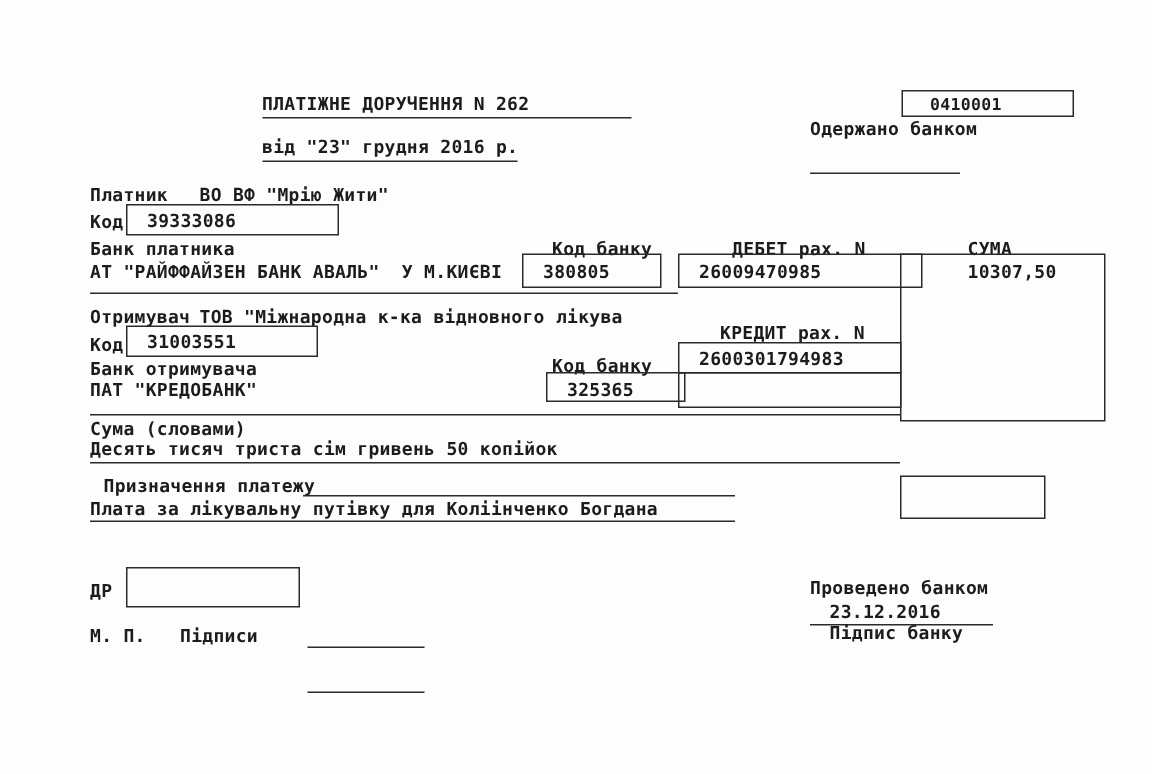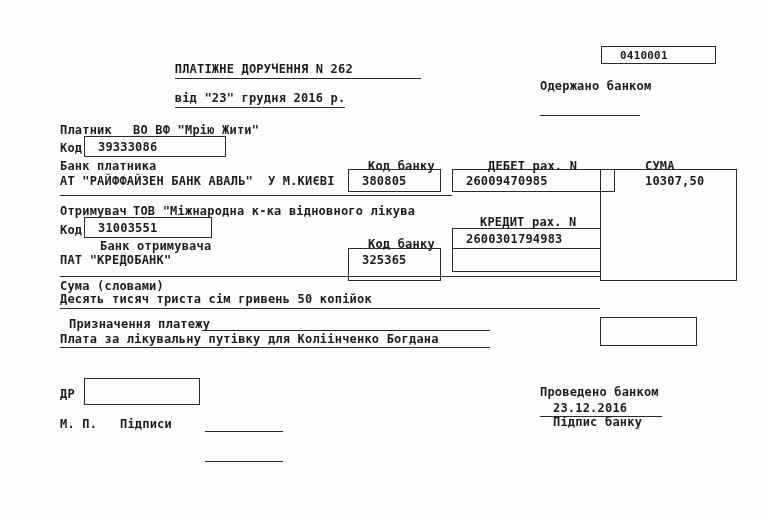--- a/index.html
+++ b/index.html
@@ -22,21 +22,21 @@
 </style>
 </head>
 <body>
 
 <div class="page">
 
   <div class="t" style="left:145px; top:50px;">
     <span class="ul" style="width:246px;">ПЛАТІЖНЕ ДОРУЧЕННЯ N 262</span>
   </div>
 
-  <div class="box" style="left:601px; top:46px; width:115px; height:18px;">
+  <div class="box" style="left:601px; top:60px; width:115px; height:18px;">
     <span class="bt" style="left:18px; top:2px; font-size:11px;">0410001</span>
   </div>
 
   <div class="t" style="left:145px; top:79px;">
     <span class="ul" style="min-width:170px;">від "23" грудня 2016 р.</span>
   </div>
 
   <div class="t" style="left:540px; top:80px;">Одержано банком</div>
   <div class="hline" style="left:540px; top:115px; width:100px;"></div>
 
@@ -76,25 +76,25 @@
   <div class="box" style="left:84px; top:217px; width:128px; height:21px;">
     <span class="bt">31003551</span>
   </div>
 
   <div class="t" style="left:480px; top:216px;">КРЕДИТ рах. N</div>
   <div class="box" style="left:452px; top:228px; width:149px; height:21px;">
     <span class="bt" style="top:3px;">2600301794983</span>
   </div>
   <div class="box" style="left:452px; top:248px; width:149px; height:24px;"></div>
 
-  <div class="t" style="left:60px; top:240px;margin-left:40px;">Банк отримувача</div>
+  <div class="t" style="left:60px; top:240px;">Банк отримувача</div>
   <div class="t" style="left:368px; top:238px;">Код банку</div>
 
   <div class="t" style="left:60px; top:254px;">ПАТ "КРЕДОБАНК"</div>
-  <div class="box" style="left:348px; top:248px; width:93px; height:33px;">
+  <div class="box" style="left:364px; top:248px; width:93px; height:20px;">
     <span class="bt" style="top:4px;">325365</span>
   </div>
 
   <div class="hline" style="left:60px; top:276px; width:540px;"></div>
   <div class="t" style="left:60px; top:280px;">Сума (словами)</div>
   <div class="t" style="left:60px; top:293px;">Десять тисяч триста сім гривень 50 копійок</div>
   <div class="hline" style="left:60px; top:308px; width:540px;"></div>
 
   <div class="t" style="left:49px; top:318px;padding-left:20px;">Призначення платежу</div>
   <div class="hline" style="left:202px; top:330px; width:288px;"></div>

